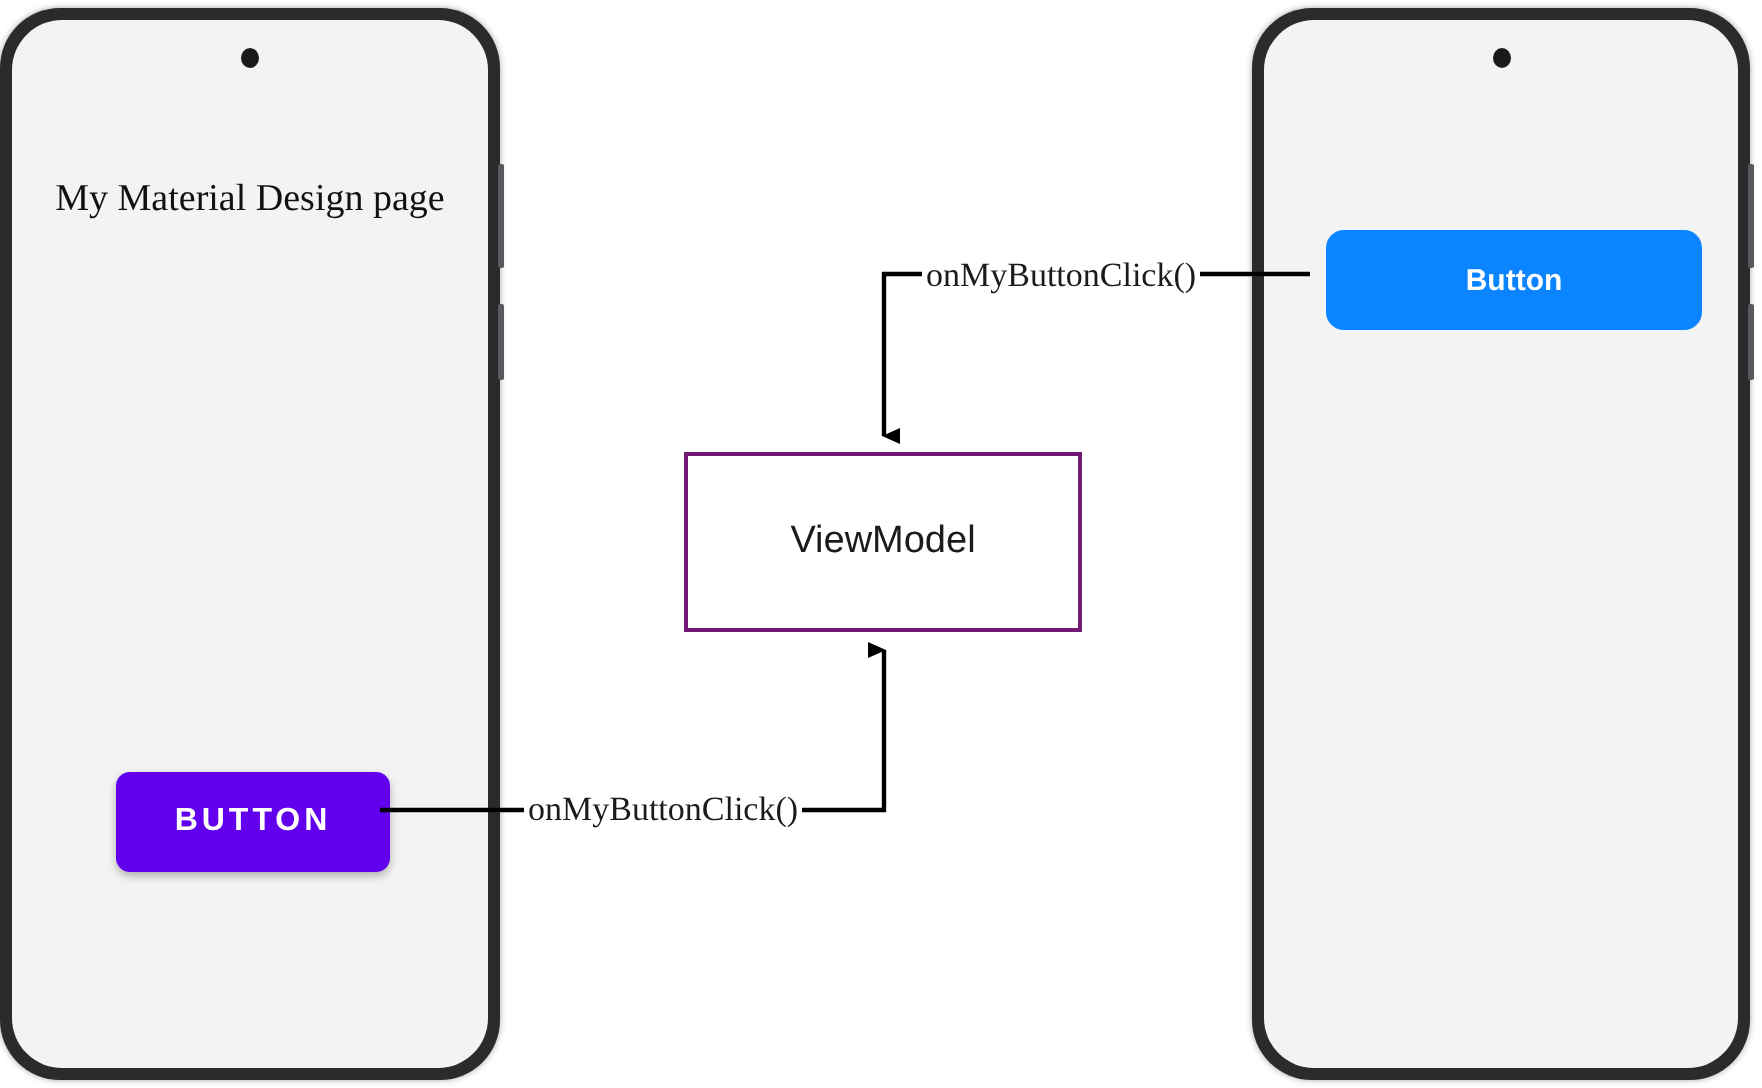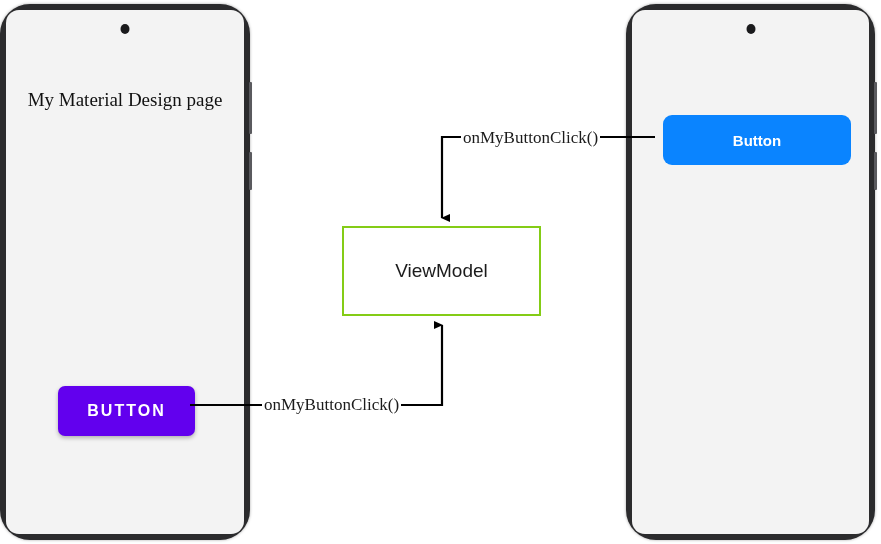--- a/index.html
+++ b/index.html
@@ -25,21 +25,21 @@
     border-radius: 30px;
     box-shadow: 0 0 3px rgba(0,0,0,0.35);
   }
   .phone-screen {
     position: absolute;
     left: 6px;
     right: 6px;
     top: 6px;
     bottom: 6px;
     background: #f3f3f3;
-    border-radius: 13px;
+    border-radius: 25px;
     overflow: hidden;
   }
   .camera-dot {
     position: absolute;
     width: 9px;
     height: 10px;
     border-radius: 50%;
     background: #1a1a1c;
     left: 50%;
     transform: translateX(-50%);
@@ -118,21 +118,21 @@
     cursor: pointer;
   }
 
   
   #viewmodel-box {
     position: absolute;
     left: 342px;
     top: 226px;
     width: 199px;
     height: 90px;
-    border: 2px solid #84cc16;
+    border: 2px solid #701a75;
     background: #ffffff;
     display: flex;
     align-items: center;
     justify-content: center;
     font-family: "Liberation Sans", sans-serif;
     font-size: 19px;
     color: #1b1b1b;
     box-sizing: border-box;
   }
 

